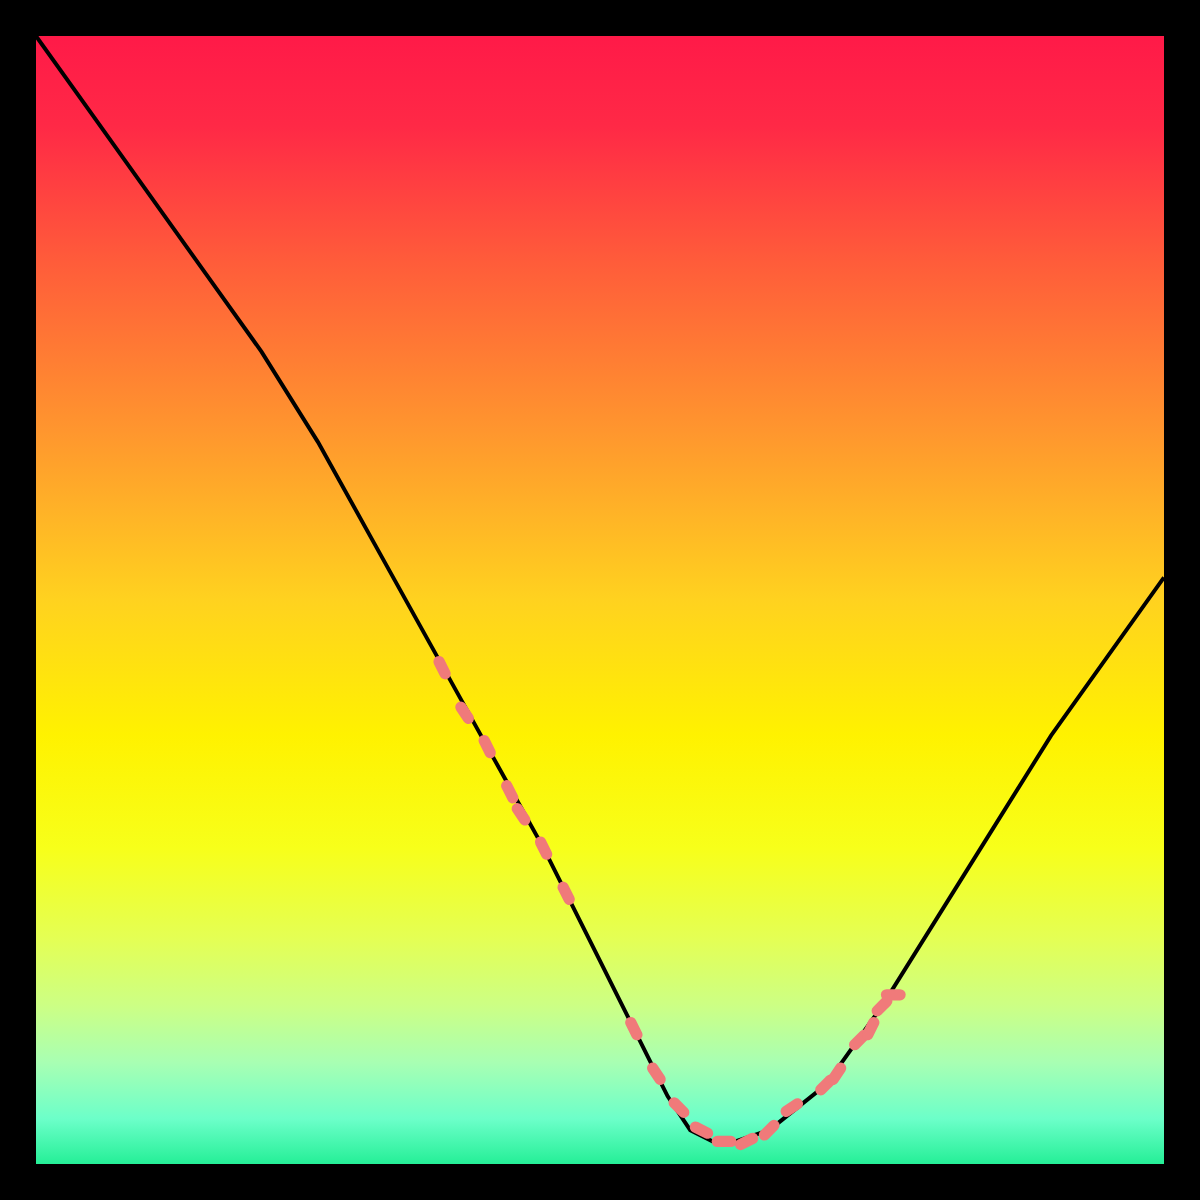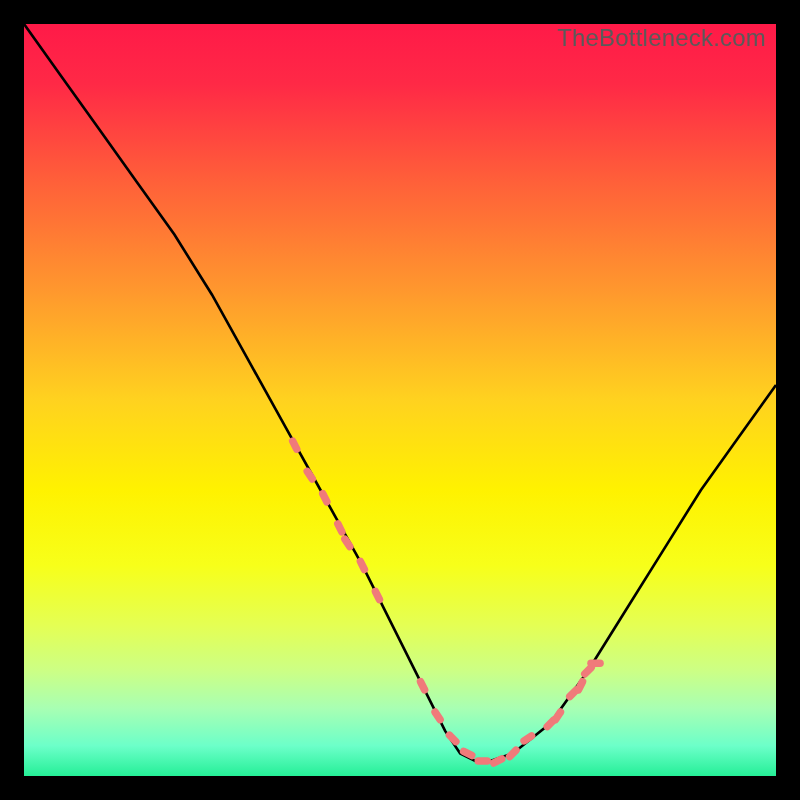--- a/index.html
+++ b/index.html
@@ -61,21 +61,20 @@
           <stop offset="80%" stop-color="#e4ff54"></stop>
           <stop offset="86%" stop-color="#ccff85"></stop>
           <stop offset="91%" stop-color="#a8ffb3"></stop>
           <stop offset="96%" stop-color="#6cffc9"></stop>
           <stop offset="100%" stop-color="#25ef97"></stop>
         </linearGradient>
     </defs>
     <rect x="0" y="0" width="100" height="100" fill="url(#g)"></rect>
   </svg>
 
-  <div class="watermark">TheBottleneck.com</div>
 
   <svg class="curve" viewBox="0 0 100 100" preserveAspectRatio="none">
     <path id="curve-path" fill="none" stroke-width="0.35" d="M 0.00 0.00 L 5.00 7.00 L 10.00 14.00 L 15.00 21.00 L 20.00 28.00 L 25.00 36.00 L 30.00 45.00 L 35.00 54.00 L 40.00 63.00 L 45.00 72.00 L 50.00 82.00 L 55.00 92.00 L 56.00 94.00 L 58.00 97.00 L 60.00 98.00 L 62.00 98.00 L 65.00 97.00 L 70.00 93.00 L 75.00 86.00 L 80.00 78.00 L 85.00 70.00 L 90.00 62.00 L 95.00 55.00 L 100.00 48.00" stroke="#000000"></path>
     <g id="markers">
         <rect x="-1.10" y="-0.50" width="2.20" height="1.00" rx="0.50" fill="#f07a7a" transform="translate(36.00 56.00) rotate(63.4)"></rect>
         <rect x="-1.10" y="-0.50" width="2.20" height="1.00" rx="0.50" fill="#f07a7a" transform="translate(38.00 60.00) rotate(56.3)"></rect>
         <rect x="-1.10" y="-0.50" width="2.20" height="1.00" rx="0.50" fill="#f07a7a" transform="translate(40.00 63.00) rotate(63.4)"></rect>
         <rect x="-1.10" y="-0.50" width="2.20" height="1.00" rx="0.50" fill="#f07a7a" transform="translate(42.00 67.00) rotate(63.4)"></rect>
         <rect x="-1.10" y="-0.50" width="2.20" height="1.00" rx="0.50" fill="#f07a7a" transform="translate(43.00 69.00) rotate(56.3)"></rect>
         <rect x="-1.10" y="-0.50" width="2.20" height="1.00" rx="0.50" fill="#f07a7a" transform="translate(45.00 72.00) rotate(63.4)"></rect>

